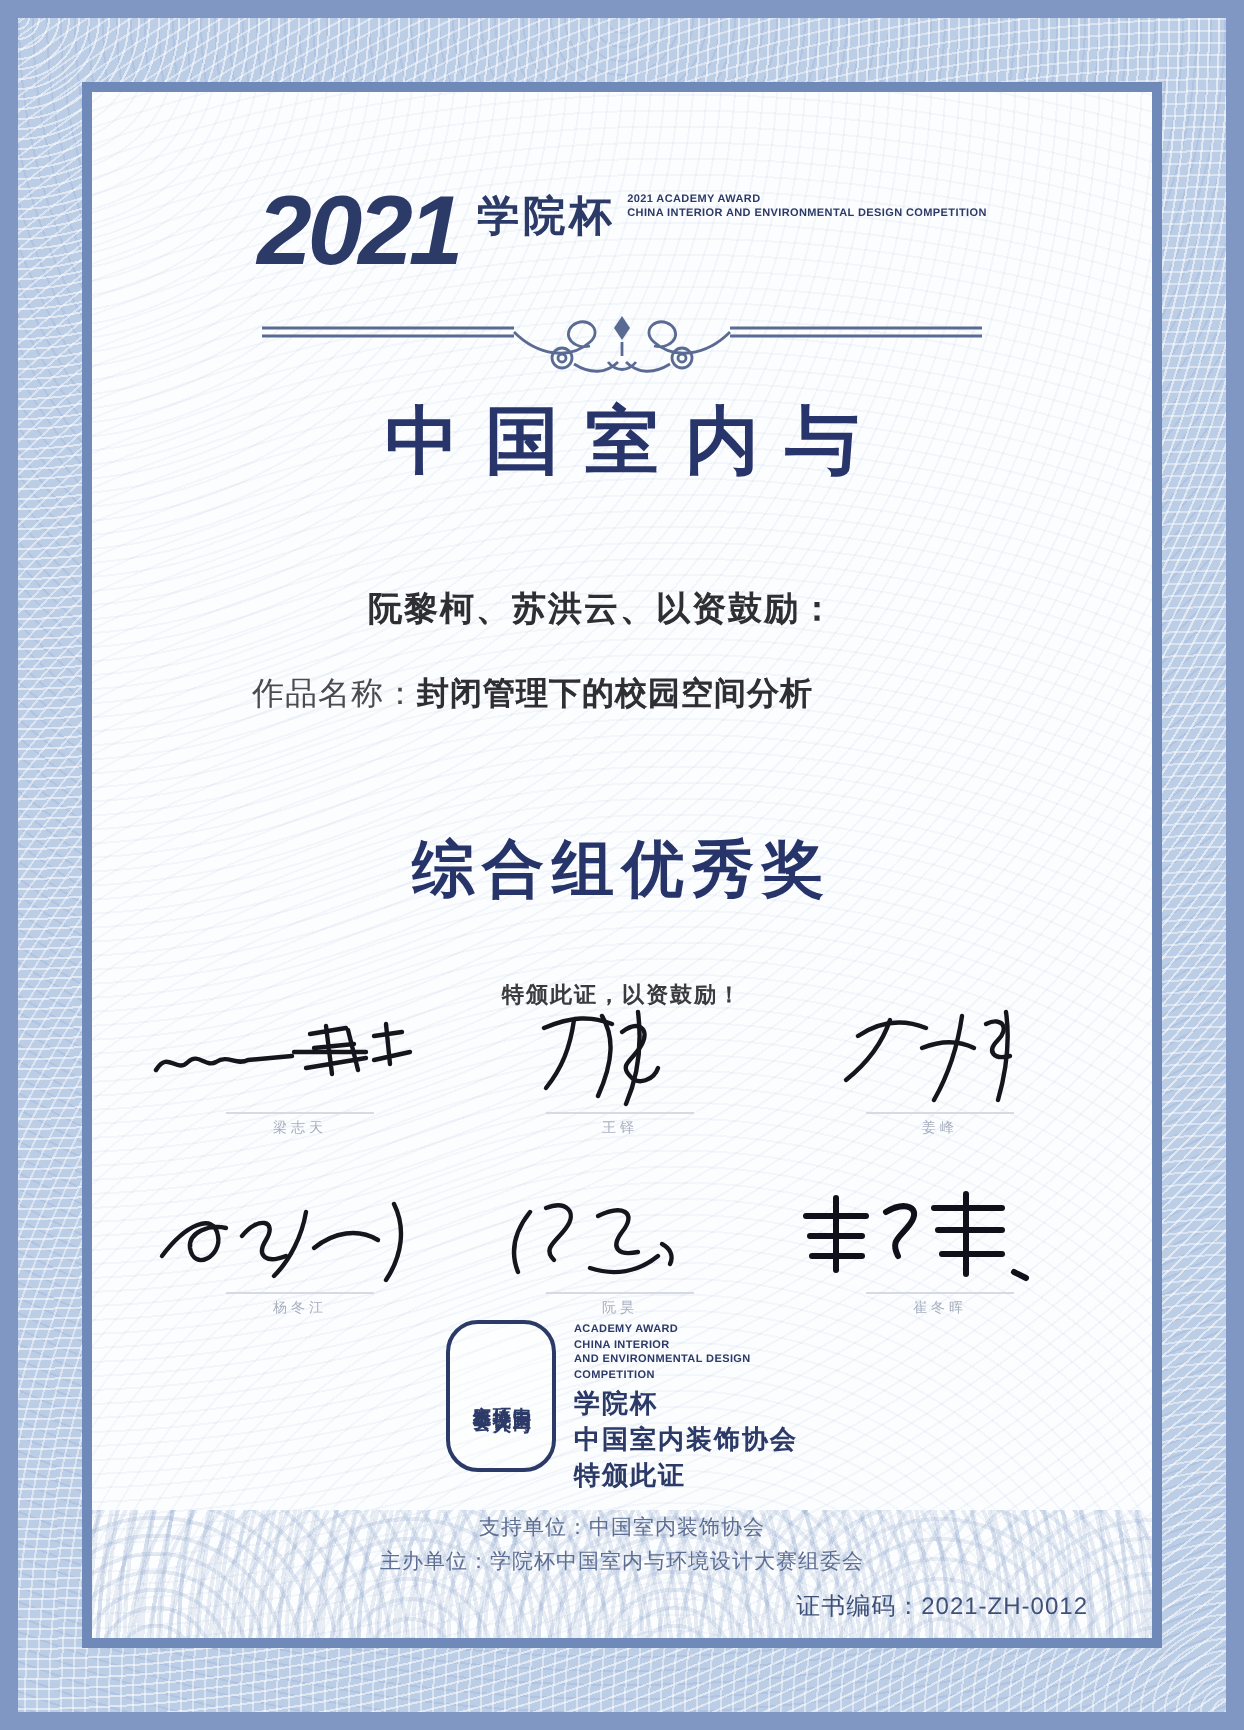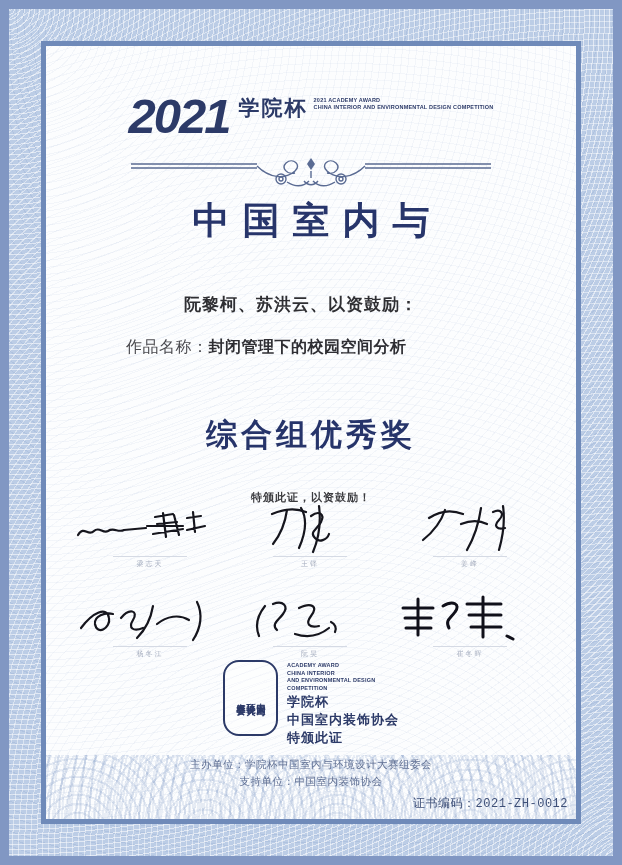--- a/index.html
+++ b/index.html
@@ -80,21 +80,21 @@
     width:55px; height:76px; border:2.5px solid #2c3a68; border-radius:16px;
     display:flex; flex-direction:row-reverse; justify-content:center; align-items:center; gap:1px;
     padding:3px 2px; background:rgba(255,255,255,.4);
   }
   .sealcol { writing-mode:vertical-rl; text-orientation:upright; font-size:9px; font-weight:700; color:#2c3a68; letter-spacing:1px; line-height:1; }
   .logotxt { text-align:left; padding-top:2px; }
   .logotxt .leng { font-size:5.5px; font-weight:700; line-height:1.4; color:#2c3a68; letter-spacing:.2px; }
   .logotxt .lcn { font-size:13px; font-weight:800; color:#2c3a68; letter-spacing:1px; line-height:1.3; margin-top:1px; }
 
   .orgs { top:710px; font-size:10.5px; color:#5e6e92; line-height:1.65; letter-spacing:.5px; }
-  .certno { position:absolute; right:8px; bottom:7px; font-size:12px; color:#3f5078; letter-spacing:.5px;font-family:Liberation Mono, monospace; }
+  .certno { position:absolute; right:32px; bottom:7px; font-size:12px; color:#3f5078; letter-spacing:.5px; }
 
   .ink { stroke:#15151d; fill:none; stroke-width:2.2; stroke-linecap:round; stroke-linejoin:round; }
   .ink-bold { stroke:#10101a; fill:none; stroke-width:3; stroke-linecap:round; stroke-linejoin:round; }
   .orn { stroke:#5a6b93; fill:none; stroke-width:1.4; }
 </style>
 </head>
 <body>
 
 <div class="page">
   <div class="band"></div>
@@ -221,22 +221,22 @@
           <div class="leng">CHINA INTERIOR</div>
           <div class="leng">AND ENVIRONMENTAL DESIGN</div>
           <div class="leng">COMPETITION</div>
           <div class="lcn">学院杯</div>
           <div class="lcn">中国室内装饰协会</div>
           <div class="lcn">特颁此证</div>
         </div>
       </div>
 
       <div class="abs orgs">
+        <div>支持单位：中国室内装饰协会</div>
         <div>主办单位：学院杯中国室内与环境设计大赛组委会</div>
-        <div>支持单位：中国室内装饰协会</div>
       </div>
 
       <div class="certno">
         <span>证书编码：</span><span>2021-ZH-0012</span>
       </div>
 
     </div>
   </div>
 </div>
 

